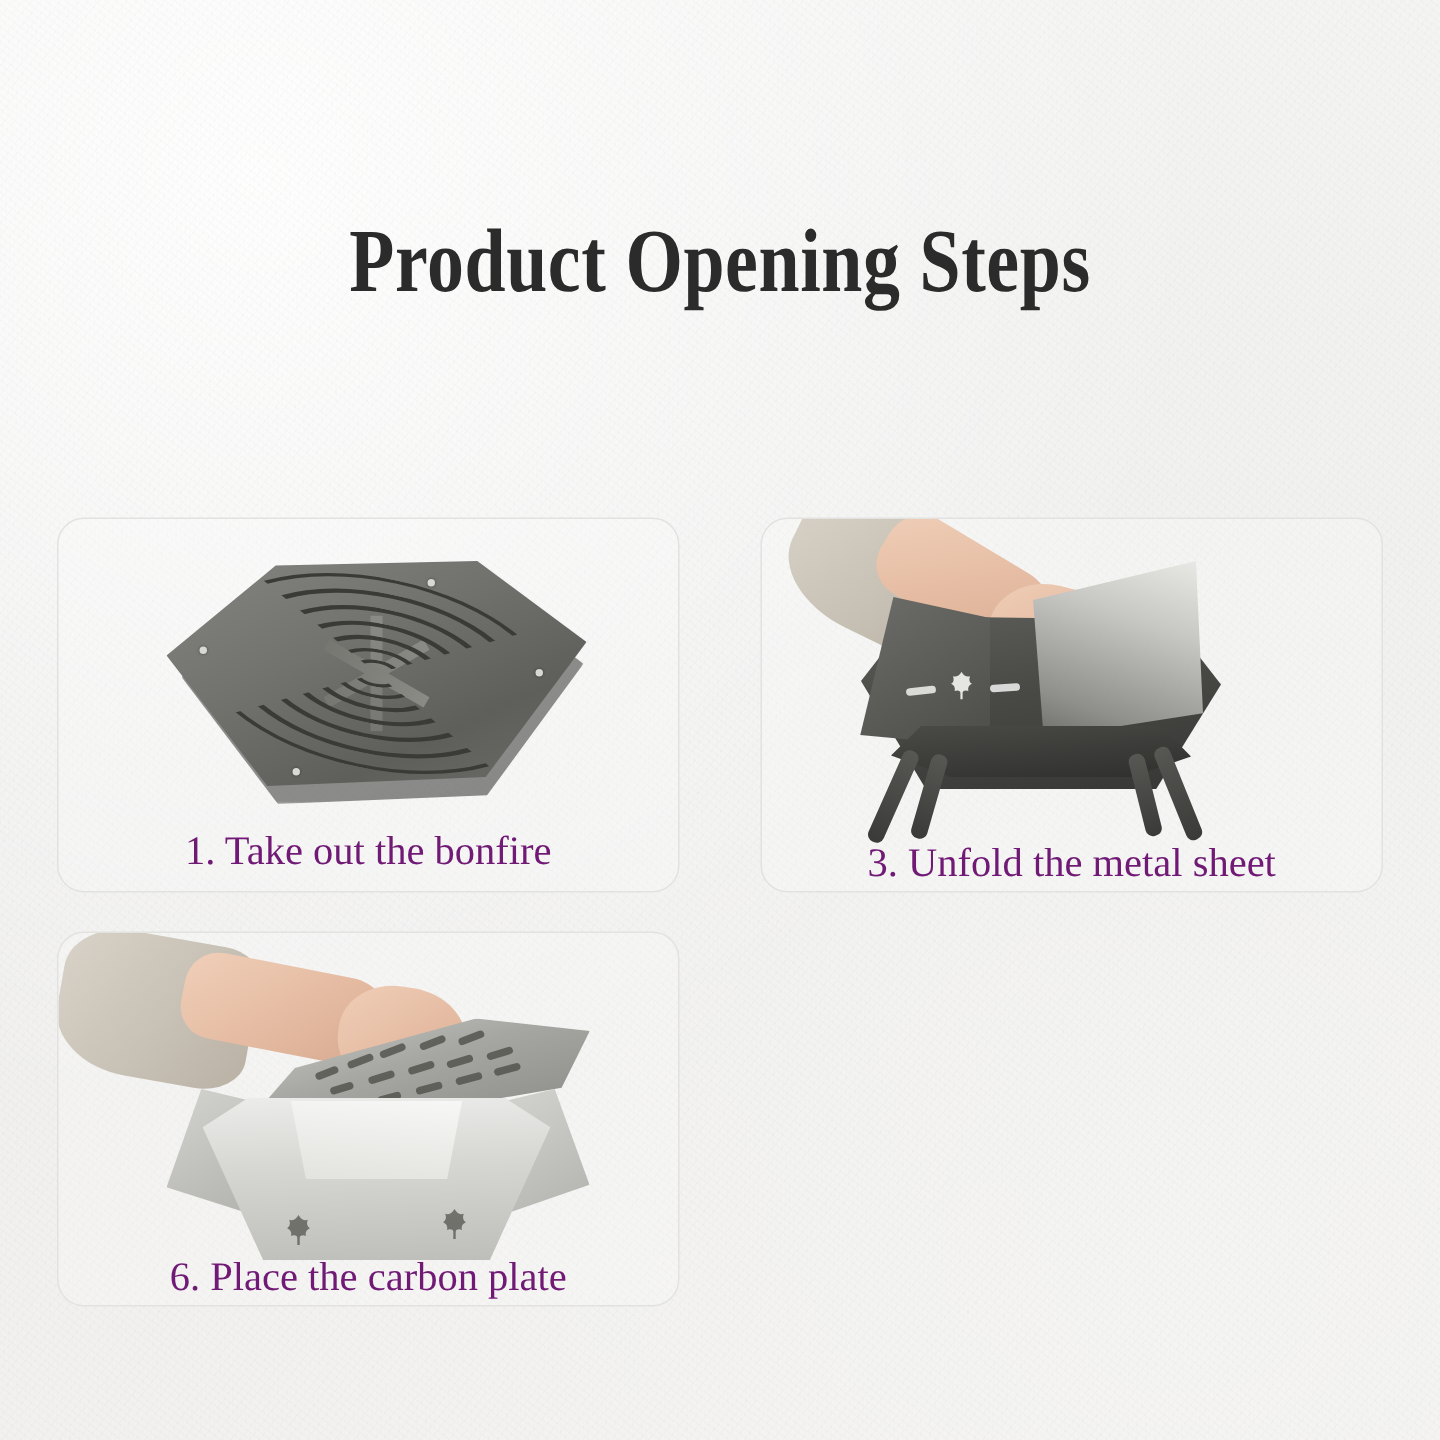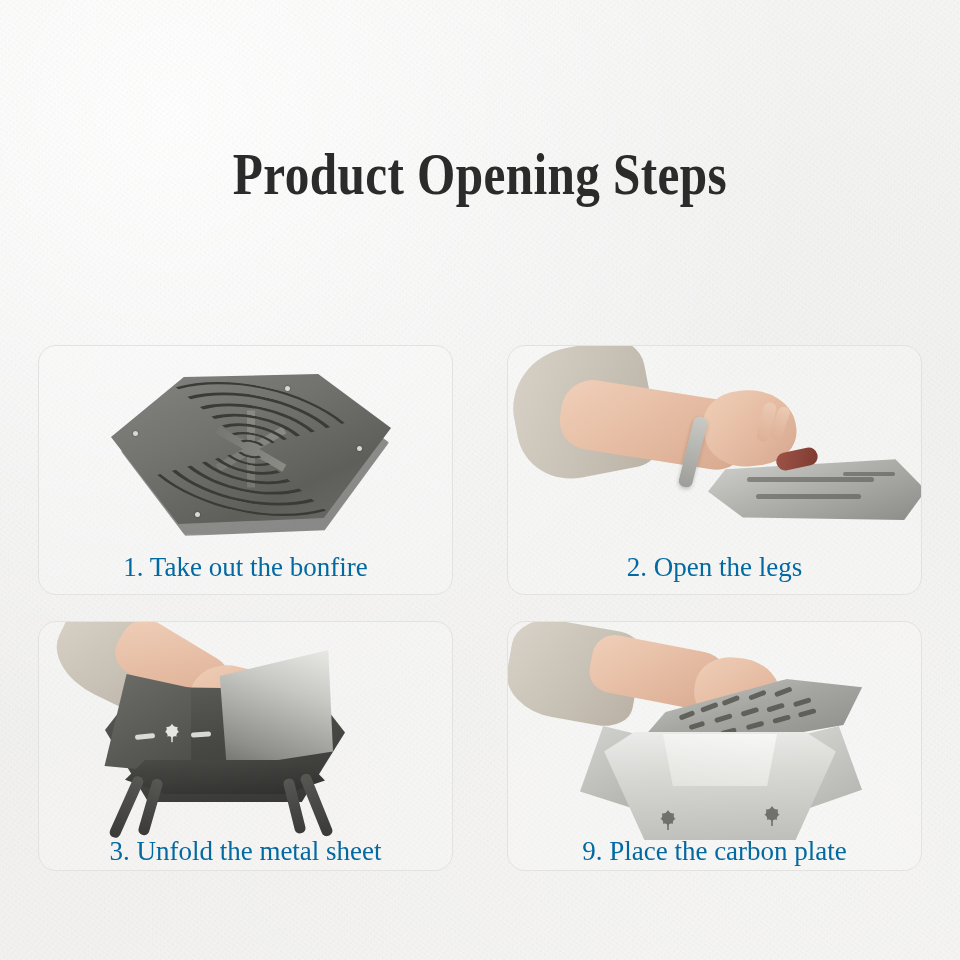--- a/index.html
+++ b/index.html
@@ -91,21 +91,21 @@
 
   .caption {
     position: absolute;
     left: 0;
     right: 0;
     bottom: 10px;
     text-align: center;
     font-family: "Liberation Serif", "DejaVu Serif", serif;
     font-size: 27px;
     line-height: 34px;
-    color: #0369a1;
+    color: #701a75;
     white-space: nowrap;
   }
   .card.r2 .caption { bottom: 2px; margin-top: 31px; }
   .card.r2 .photo { height: 218px; }
 
   
   .hexplate-wrap {
     position: absolute;
     left: 72px;
     top: 28px;
@@ -406,38 +406,20 @@
           <div class="rivet" style="left:62%;top:8%"></div>
           <div class="rivet" style="left:88%;top:48%"></div>
           <div class="rivet" style="left:30%;top:92%"></div>
           <div class="rivet" style="left:8%;top:38%"></div>
         </div>
       </div>
     </div>
     <div class="caption">1. Take out the bonfire</div>
   </div>
 
-  <div class="card r1">
-    <div class="photo">
-      <div class="arm-sleeve p2-sleeve" style="position:absolute"></div>
-      <div class="p2-forearm skin"></div>
-      <div class="p2-hand skin"></div>
-      <div class="p2-finger" style="left:252px;top:56px;width:13px;height:40px;transform:rotate(14deg)"></div>
-      <div class="p2-finger" style="left:266px;top:60px;width:12px;height:34px;transform:rotate(20deg)"></div>
-
-      <div class="p2-body">
-        <div class="p2-groove" style="left:18%;top:30%;width:58%;height:5px"></div>
-        <div class="p2-groove" style="left:22%;top:58%;width:48%;height:5px"></div>
-        <div class="p2-groove" style="left:62%;top:22%;width:24%;height:4px"></div>
-      </div>
-      <div class="p2-leg"></div>
-      <div class="p2-latch"></div>
-    </div>
-    <div class="caption">2. Open the legs</div>
-  </div>
 
   <div class="card r2">
     <div class="photo">
       <div class="arm-sleeve p3-sleeve" style="position:absolute"></div>
       <div class="p3-forearm skin"></div>
       <div class="p3-hand skin"></div>
 
       <div class="p3-stove"></div>
       <div class="p3-panel-left"></div>
       <div class="p3-panel-open"></div>
@@ -496,16 +478,16 @@
           <rect x="11.2" y="15" width="1.6" height="7" fill="#55554f"></rect>
         </svg>
       </div>
       <div class="p4-logo" style="left:252px;top:182px">
         <svg class="leaf-svg" viewBox="0 0 24 24" aria-hidden="true">
           <path d="M12 2c1.6 3.2 4.4 4 6.2 3.2-1 2.6-.4 4.6 1.4 5.6-2.4 1-3.2 3-2.6 5.2-2.4-1-4.4-.2-5 2.2-.6-2.4-2.6-3.2-5-2.2.6-2.2-.2-4.2-2.6-5.2 1.8-1 2.4-3 1.4-5.6C7.6 6 10.4 5.2 12 2z" fill="#55554f"></path>
           <rect x="11.2" y="15" width="1.6" height="7" fill="#55554f"></rect>
         </svg>
       </div>
     </div>
-    <div class="caption">9. Place the carbon plate</div>
+    <div class="caption">6. Place the carbon plate</div>
   </div>
 
 </div>
 
 </body></html>

